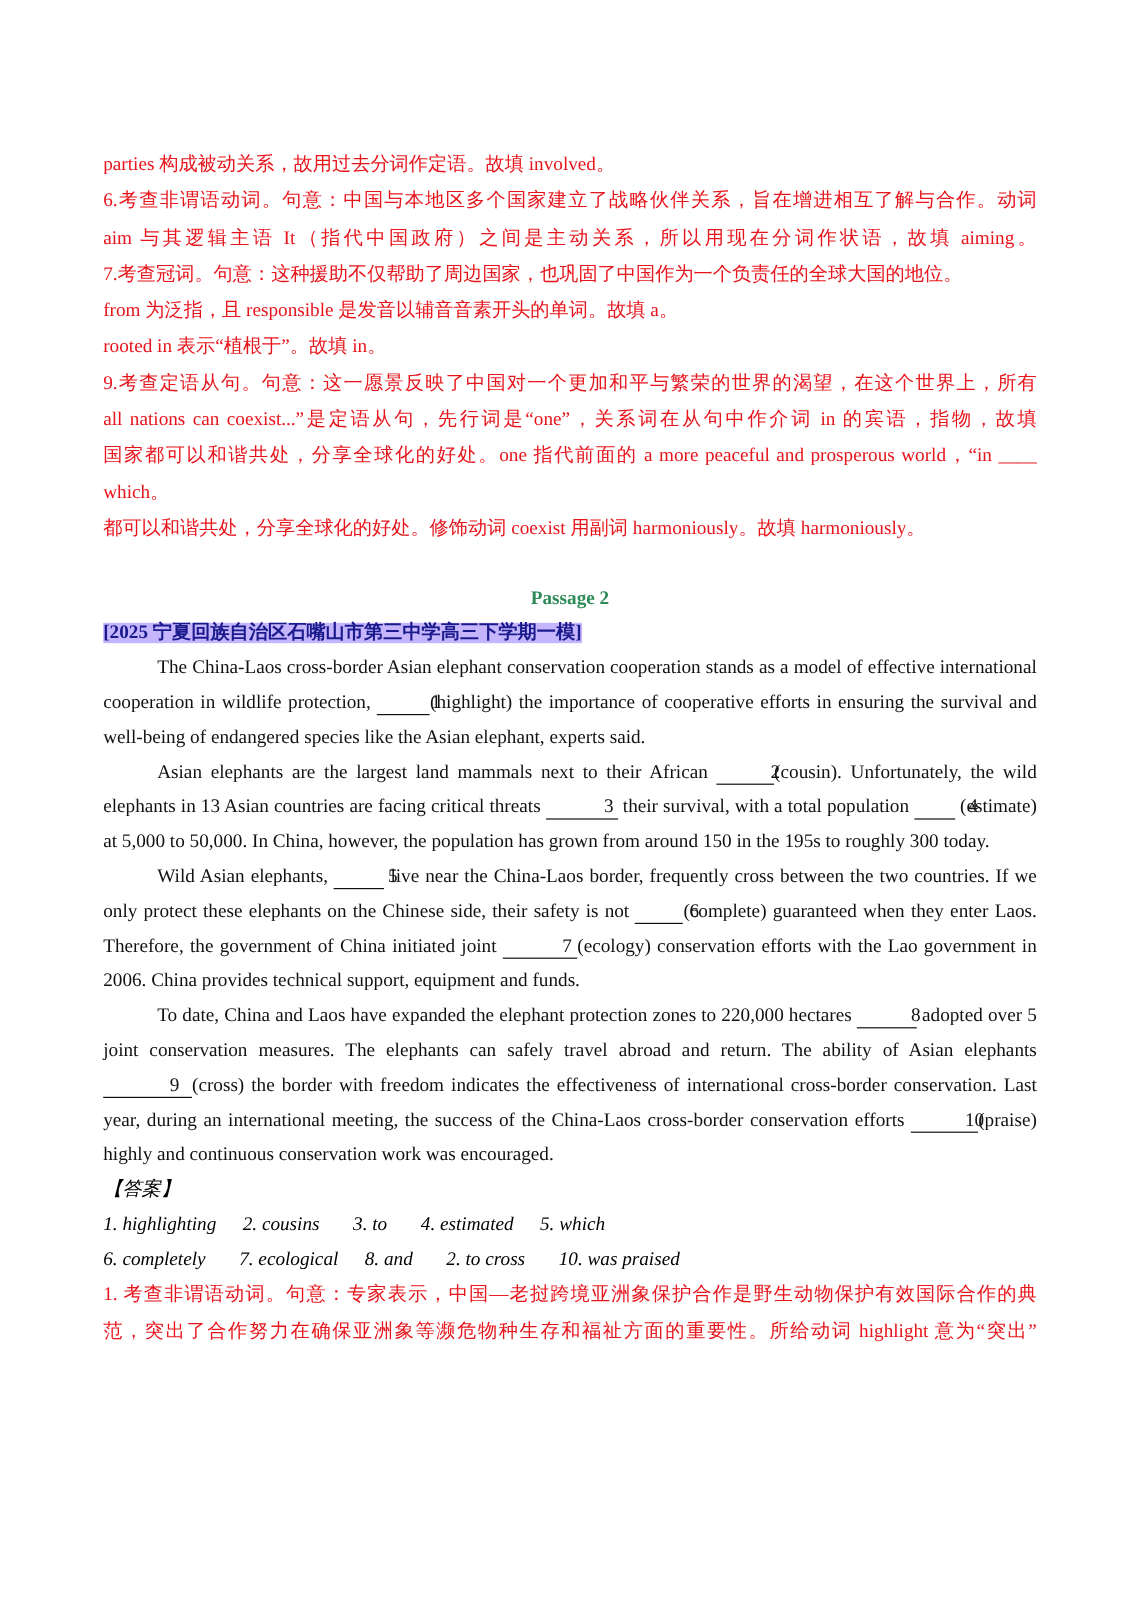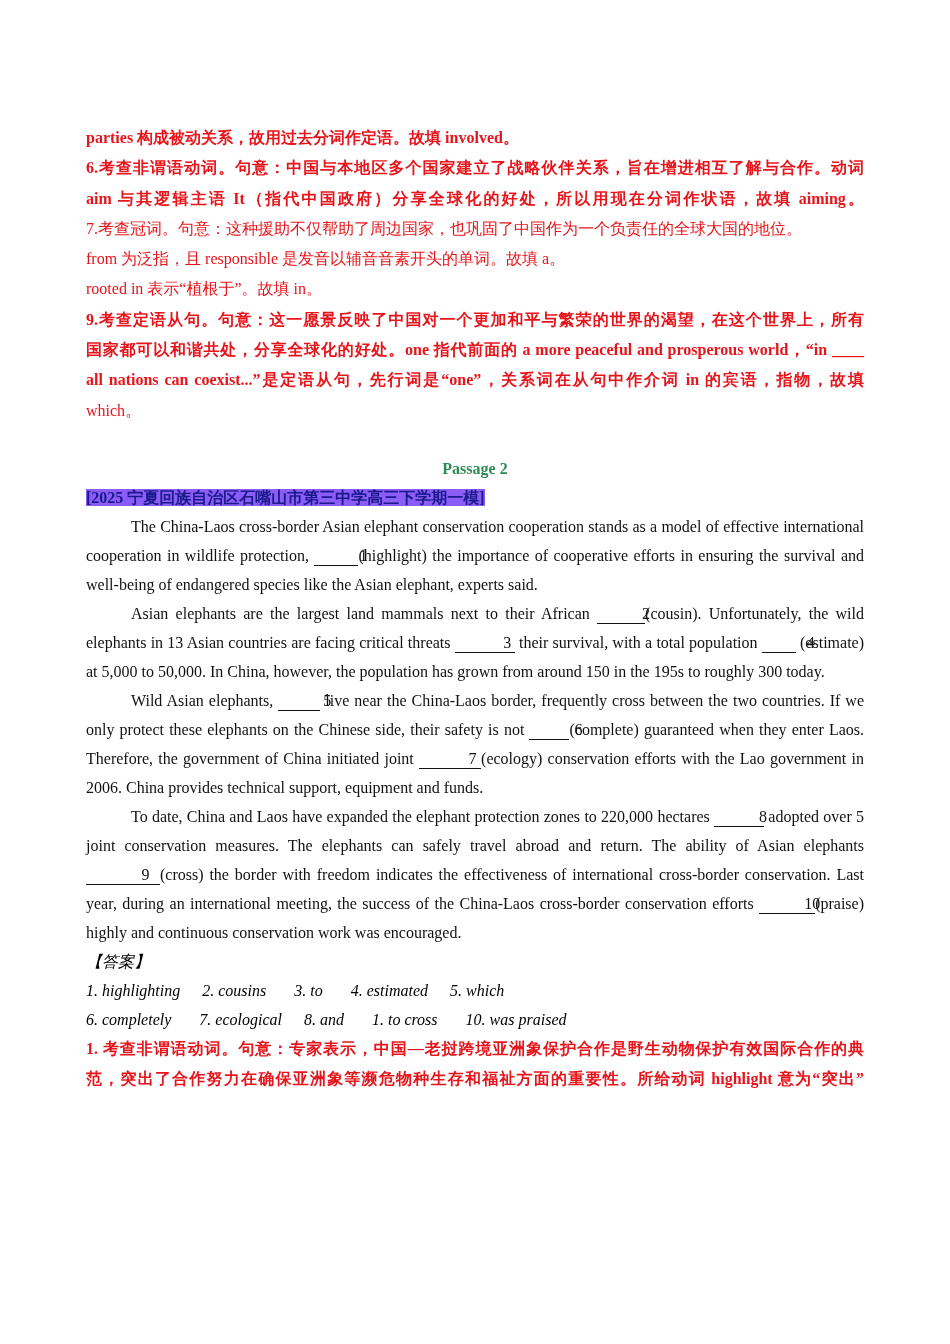--- a/index.html
+++ b/index.html
@@ -24,40 +24,39 @@
     }
     .line {
       line-height: 30.3px;
       white-space: nowrap;
     }
     .red { color: #e8141b; }
     .just {
       text-align: justify;
       text-align-last: justify;
       white-space: normal;
-      font-weight: bold;
     }
     .para {
       line-height: 29px;
     }
     .indent { text-indent: 45px; }
     .passage-title {
       text-align: center;
       color: #2e8b57;
       font-weight: bold;
       line-height: 30px;
       margin-top: 28px;
     }
     .source {
       font-weight: bold;
       color: #1a1a8c;
       line-height: 28px;
     }
     .source span.hl {
-      background: #8b5cf6;
+      background: #c4b5fd;
     }
     .blank {
       display: inline-block;
       border-bottom: 1px solid #111;
       text-align: center;
       line-height: 18px;
       height: 18px;
     }
     .ans-row {
       line-height: 29px;
@@ -69,28 +68,29 @@
     .ans-row span.w2 { margin-right: 24px; }
   </style>
 </head>
 <body>
 
 <div class="page">
 
   <div>
     <div class="line red just" style="text-align-last:left">parties 构成被动关系，故用过去分词作定语。故填 involved。</div>
     <div class="line red just">6.考查非谓语动词。句意：中国与本地区多个国家建立了战略伙伴关系，旨在增进相互了解与合作。动词</div>
-    <div class="line red just">aim 与其逻辑主语  It（指代中国政府）分享全球化的好处，所以用现在分词作状语，故填 aiming。</div>
+    <div class="line red just">aim 与其逻辑主语  It（指代中国政府）之间是主动关系，所以用现在分词作状语，故填 aiming。</div>
     <div class="line red">7.考查冠词。句意：这种援助不仅帮助了周边国家，也巩固了中国作为一个负责任的全球大国的地位。</div>
     <div class="line red">from 为泛指，且 responsible 是发音以辅音音素开头的单词。故填 a。</div>
     <div class="line red">rooted in 表示“植根于”。故填 in。</div>
     <div class="line red just">9.考查定语从句。句意：这一愿景反映了中国对一个更加和平与繁荣的世界的渴望，在这个世界上，所有</div>
+    <div class="line red just">all nations can coexist...”是定语从句，先行词是“one”，关系词在从句中作介词 in 的宾语，指物，故填</div>
     <div class="line red just">国家都可以和谐共处，分享全球化的好处。one 指代前面的 a more peaceful and prosperous world，“in ____</div>
-    <div class="line red just">all nations can coexist...”是定语从句，先行词是“one”，关系词在从句中作介词 in 的宾语，指物，故填</div>
     <div class="line red">which。</div>
+    <div class="line red">都可以和谐共处，分享全球化的好处。修饰动词 coexist 用副词 harmoniously。故填 harmoniously。</div>
   </div>
 
   <div class="passage-title">Passage 2</div>
   <div class="source">
     <span class="hl">[2025 宁夏回族自治区石嘴山市第三中学高三下学期一模]</span>
   </div>
 
   <div id="passage-body">
       <div class="para indent" style="text-align: justify;">The China-Laos cross-border Asian elephant conservation cooperation stands as a model of effective international cooperation in wildlife protection, <span class="blank" style="width: 44px;">1</span>(highlight) the importance of cooperative efforts in ensuring the survival and well-being of endangered species like the Asian elephant, experts said.</div>
       <div class="para indent" style="text-align: justify;">Asian elephants are the largest land mammals next to their African <span class="blank" style="width: 48px;">2</span>(cousin). Unfortunately, the wild elephants in 13 Asian countries are facing critical threats <span class="blank" style="width: 60px;">3</span> their survival, with a total population <span class="blank" style="width: 34px;">4</span> (estimate) at 5,000 to 50,000. In China, however, the population has grown from around 150 in the 195s to roughly 300 today.</div>
@@ -103,20 +103,20 @@
     <span>1. highlighting</span>
     <span class="w2">2. cousins</span>
     <span class="w2">3. to</span>
     <span>4. estimated</span>
     <span>5. which</span>
   </div>
   <div class="ans-row">
     <span class="w2">6. completely</span>
     <span>7. ecological</span>
     <span class="w2">8. and</span>
-    <span class="w2">1. to cross</span>
+    <span class="w2">2. to cross</span>
     <span>10. was praised</span>
   </div>
 
 
   <div class="line red just">1. 考查非谓语动词。句意：专家表示，中国—老挝跨境亚洲象保护合作是野生动物保护有效国际合作的典</div>
   <div class="line red just">范，突出了合作努力在确保亚洲象等濒危物种生存和福祉方面的重要性。所给动词 highlight 意为“突出”</div>
 </div>
 
 </body></html>

